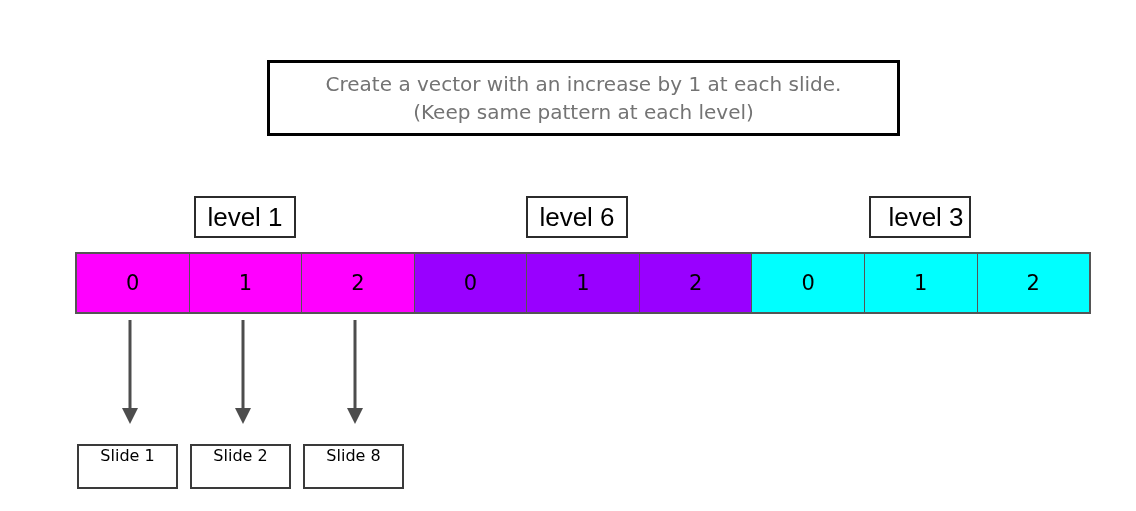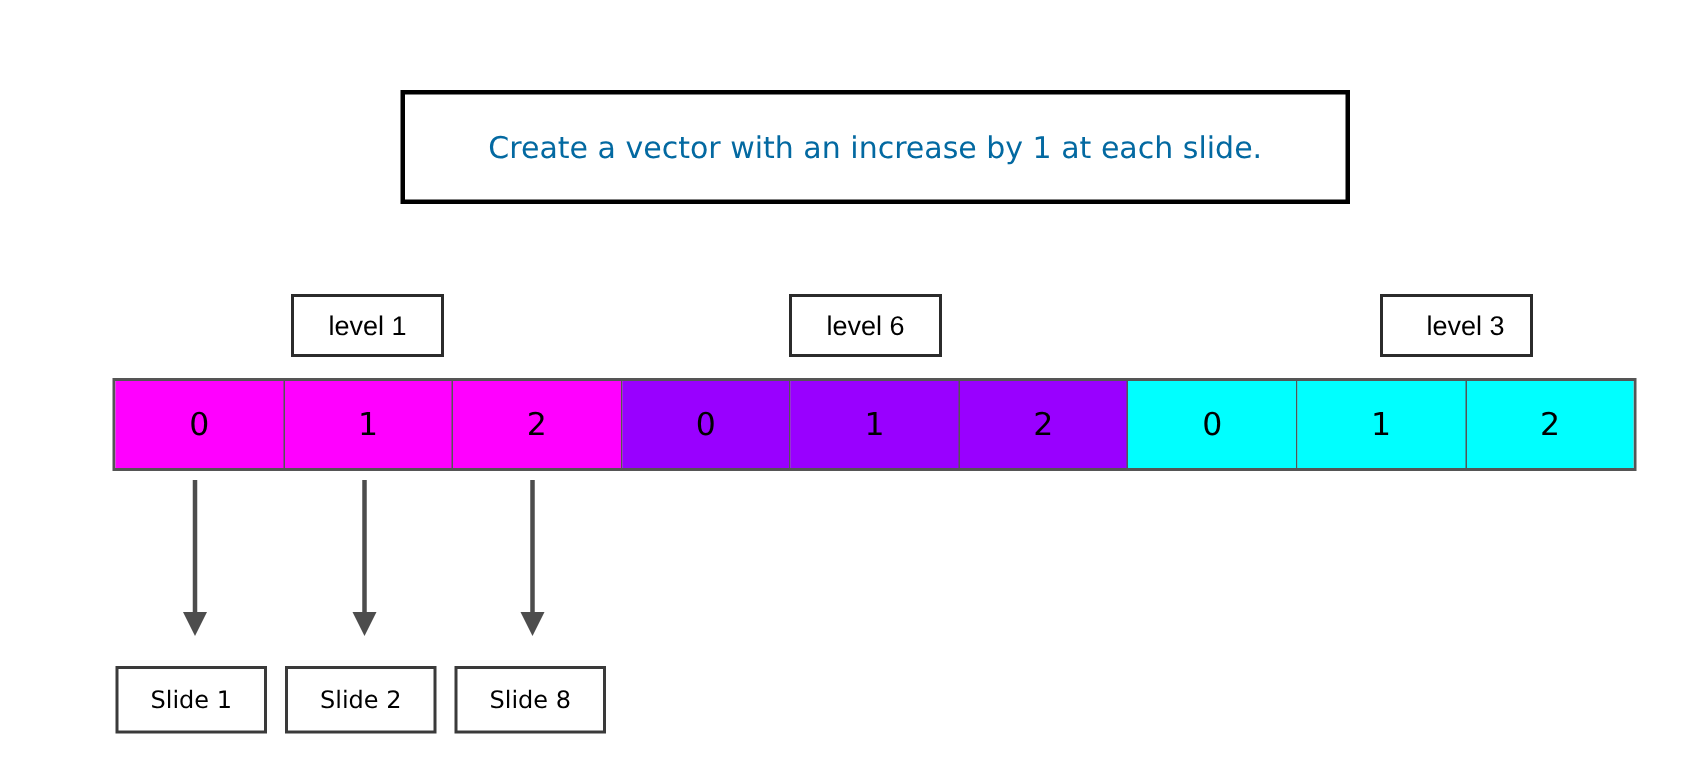--- a/index.html
+++ b/index.html
@@ -35,43 +35,43 @@
     display: flex;
     flex-direction: column;
     align-items: center;
     justify-content: center;
     text-align: center;
   }
   .title-line {
     font-family: "DejaVu Sans", sans-serif;
     font-size: 20px;
     line-height: 28px;
-    color: #0369a1;
+    color: #737373;
     white-space: nowrap;
   }
 
   
   .level-label {
     position: absolute;
     top: 196px;
     width: 102px;
     height: 42px;
     box-sizing: border-box;
     border: 2px solid #2b2b2b;
     display: flex;
     align-items: center;
     justify-content: center;
     font-family: "Liberation Sans", sans-serif;
-    font-size: 18px;
+    font-size: 26px;
     color: #000000;
     white-space: nowrap;
   }
   .level-label-0 { left: 194px; }
   .level-label-1 { left: 526px; }
-  .level-label-2 { left: 920px; padding-left: 12px; }
+  .level-label-2 { left: 869px; padding-left: 12px; }
 
   
   .vector-bar {
     position: absolute;
     left: 75px;
     top: 252px;
     width: 1016px;
     height: 62px;
     display: flex;
     box-sizing: border-box;
@@ -105,38 +105,38 @@
   
   .slide-box {
     position: absolute;
     top: 444px;
     width: 101px;
     height: 45px;
     box-sizing: border-box;
     border: 2px solid #3a3a3a;
     background: #ffffff;
     display: flex;
-    align-items: center;
     justify-content: center;
     font-family: "DejaVu Sans", sans-serif;
     font-size: 16px;
     color: #000000;
     white-space: nowrap;
   }
   .slide-box-0 { left: 77px; }
   .slide-box-1 { left: 190px; }
   .slide-box-2 { left: 303px; }
 </style>
 </head>
 <body>
 
 <div id="canvas">
 
   <div class="title-box">
     <div class="title-line">Create a vector with an increase by 1 at each slide.</div>
+    <div class="title-line">(Keep same pattern at each level)</div>
   </div>
 
   <div class="level-label level-label-0">
     <span>level 1</span>
   </div>
   <div class="level-label level-label-1">
     <span>level 6</span>
   </div>
   <div class="level-label level-label-2">
     <span>level 3</span>

